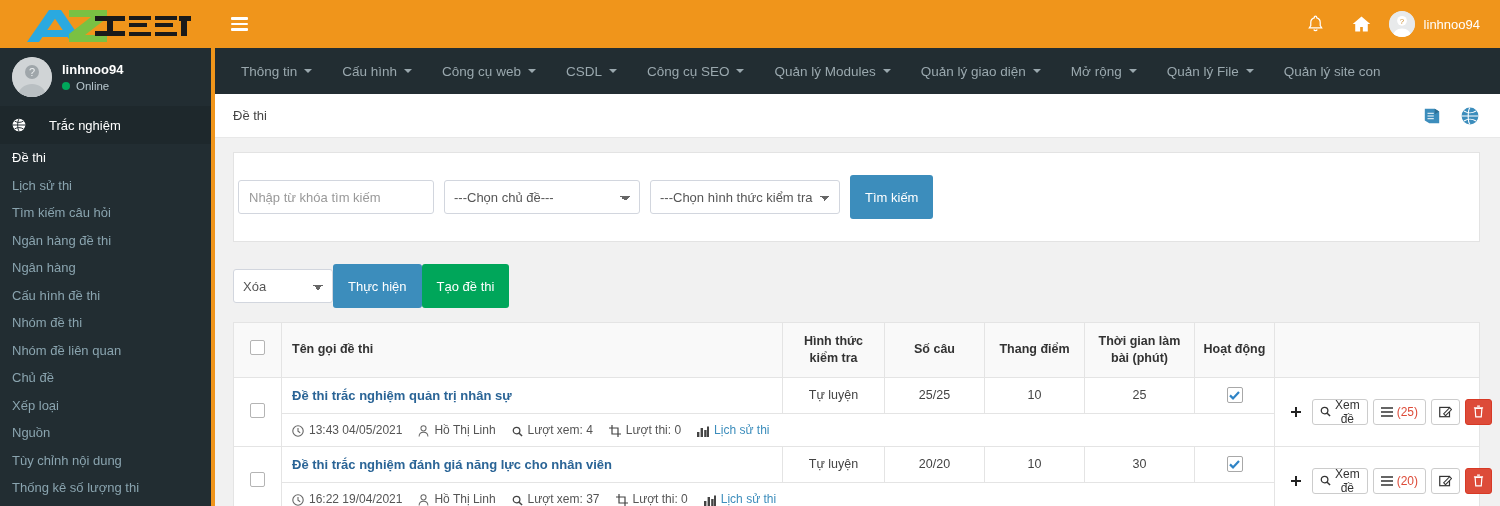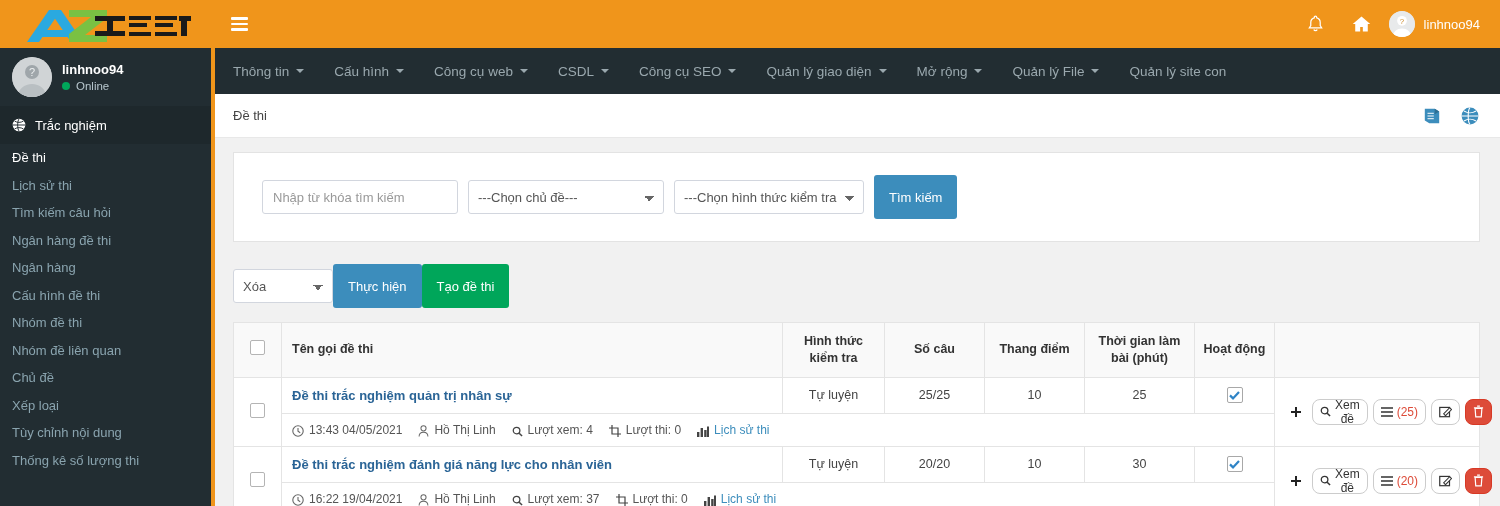--- a/index.html
+++ b/index.html
@@ -31,21 +31,21 @@
     display: flex; align-items: flex-end; justify-content: center;
     position: relative;
   }
   .user-meta { display: flex; flex-direction: column; gap: 3px; }
   .user-name { color: #ffffff; font-size: 13px; font-weight: 700; }
   .user-status { color: #b8c7ce; font-size: 11.5px; display: flex; align-items: center; gap: 6px; }
   .dot-online { width: 8px; height: 8px; border-radius: 50%; background: #00a65a; display:inline-block; }
 
   .nav-header {
     height: 38px; background: #1e282c; display: flex; align-items: center;
-    gap: 9px; padding: 0 12px; color: #fff; font-size: 13px;
+    gap: 23px; padding: 0 12px; color: #fff; font-size: 13px;
   }
   .nav-list { list-style: none; }
   .nav-item {
     height: 27.5px; display: flex; align-items: center;
     padding: 0 12px; color: #8aa4af; font-size: 13px;
     white-space: nowrap;
   }
   .nav-item.active { color: #ffffff; font-weight: 400; }
   .sidebar-accent {
     position: absolute; right: 0; top: 48px; bottom: 0; width: 4px; background: #f0951b;
@@ -62,21 +62,21 @@
   .ham-lines { width: 17px; }
   .ham-lines span { display:block; height: 2.5px; background:#fff; margin: 3px 0; border-radius: 1px; }
   .topbar-right { display: flex; align-items: center; gap: 0; padding-right: 14px; }
   .tb-icon { width: 46px; height: 48px; display:flex; align-items:center; justify-content:center; color:#fff; }
   .tb-user { display:flex; align-items:center; gap: 9px; padding: 0 6px 0 4px; height:48px; }
   .tb-avatar { width: 26px; height: 26px; border-radius: 50%; background: #e4e7e9; overflow:hidden; display:block; }
   .tb-username { color: #fff; font-size: 13px; }
 
   .menubar {
     height: 46px; background: #222d32; display: flex; align-items: center;
-    padding-left: 3px; gap: 0;
+    padding-left: 11px; gap: 0;
   }
   .menu-item {
     color: #9aa8ae; font-size: 13.5px; padding: 0 15px; height: 46px;
     display: flex; align-items: center; gap: 7px; white-space: nowrap;
   }
   .caret {
     width: 0; height: 0; border-left: 4px solid transparent;
     border-right: 4px solid transparent; border-top: 4.5px solid #9aa8ae;
   }
 
@@ -84,21 +84,21 @@
     height: 44px; background: #fff; border-bottom: 1px solid #e8e8e8;
     display: flex; align-items: center; justify-content: space-between;
     padding: 0 20px 0 18px;
   }
   .crumb-title { font-size: 13px; color: #444; }
   .crumb-icons { display: flex; align-items: center; gap: 18px; }
 
   .main { flex: 1; background: #f1f1f1; padding: 14px 20px 0 18px; overflow: hidden; }
 
   .search-box {
-    background: #fff; border: 1px solid #e3e3e3; padding: 22px 28px;
+    background: #fff; border: 1px solid #e3e3e3; padding: 22px 4px;
     display: flex; align-items: center; gap: 10px; margin-bottom: 22px;
   }
   .txt-input {
     width: 196px; height: 34px; border: 1px solid #d2d6de; border-radius: 3px;
     padding: 0 10px; font-size: 13px; color: #555; background:#fff;
     font-family: "Liberation Sans", sans-serif;
   }
   .txt-input::placeholder { color: #999; }
   .sel {
     height: 34px; border: 1px solid #d2d6de; border-radius: 3px;
@@ -156,21 +156,21 @@
     display: flex; align-items: center; gap: 16px; font-size: 12px; color: #555;
     padding-left: 4px;
   }
   .meta-i { display: inline-flex; align-items: flex-end; gap: 5px; white-space: nowrap; }
   .meta-link { color: #3c8dbc; }
   .tools {
     display: flex; align-items: center; gap: 5px; justify-content: flex-start;
     padding-left: 4px;
   }
   .tbtn {
-    height: 26px; border: 1px solid #ccc; background: #fff; border-radius: 8px;
+    height: 26px; border: 1px solid #ccc; background: #fff; border-radius: 3px;
     display: inline-flex; align-items: center; gap: 4px; padding: 0 7px;
     font-size: 12px; color: #333; cursor: pointer;
     font-family: "Liberation Sans", sans-serif;
   }
   .tbtn-plain { border: none; padding: 0 5px; }
   .tbtn-danger { background: #dd4b39; border-color: #d73925; color: #fff; padding: 0 7px; }
   .cnt-red { color: #dd4b39; }
   svg { display: block; }
 </style>
 </head>
@@ -256,20 +256,23 @@
       <li class="nav-item">
           <span>Nhóm đề liên quan</span>
         </li>
       <li class="nav-item">
           <span>Chủ đề</span>
         </li>
       <li class="nav-item">
           <span>Xếp loại</span>
         </li>
       <li class="nav-item">
+          <span>Nguồn</span>
+        </li>
+      <li class="nav-item">
           <span>Tùy chỉnh nội dung</span>
         </li>
       <li class="nav-item">
           <span>Thống kê số lượng thi</span>
         </li>
     </ul>
     <div class="sidebar-accent"></div>
   </aside>
 
   <div class="content-col">
@@ -320,20 +323,24 @@
       <div class="menu-item">
           <span>Công cụ web</span>
           <i class="caret"></i>
         </div>
       <div class="menu-item">
           <span>CSDL</span>
           <i class="caret"></i>
         </div>
       <div class="menu-item">
           <span>Công cụ SEO</span>
+          <i class="caret"></i>
+        </div>
+      <div class="menu-item">
+          <span>Quản lý Modules</span>
           <i class="caret"></i>
         </div>
       <div class="menu-item">
           <span>Quản lý giao diện</span>
           <i class="caret"></i>
         </div>
       <div class="menu-item">
           <span>Mở rộng</span>
           <i class="caret"></i>
         </div>

